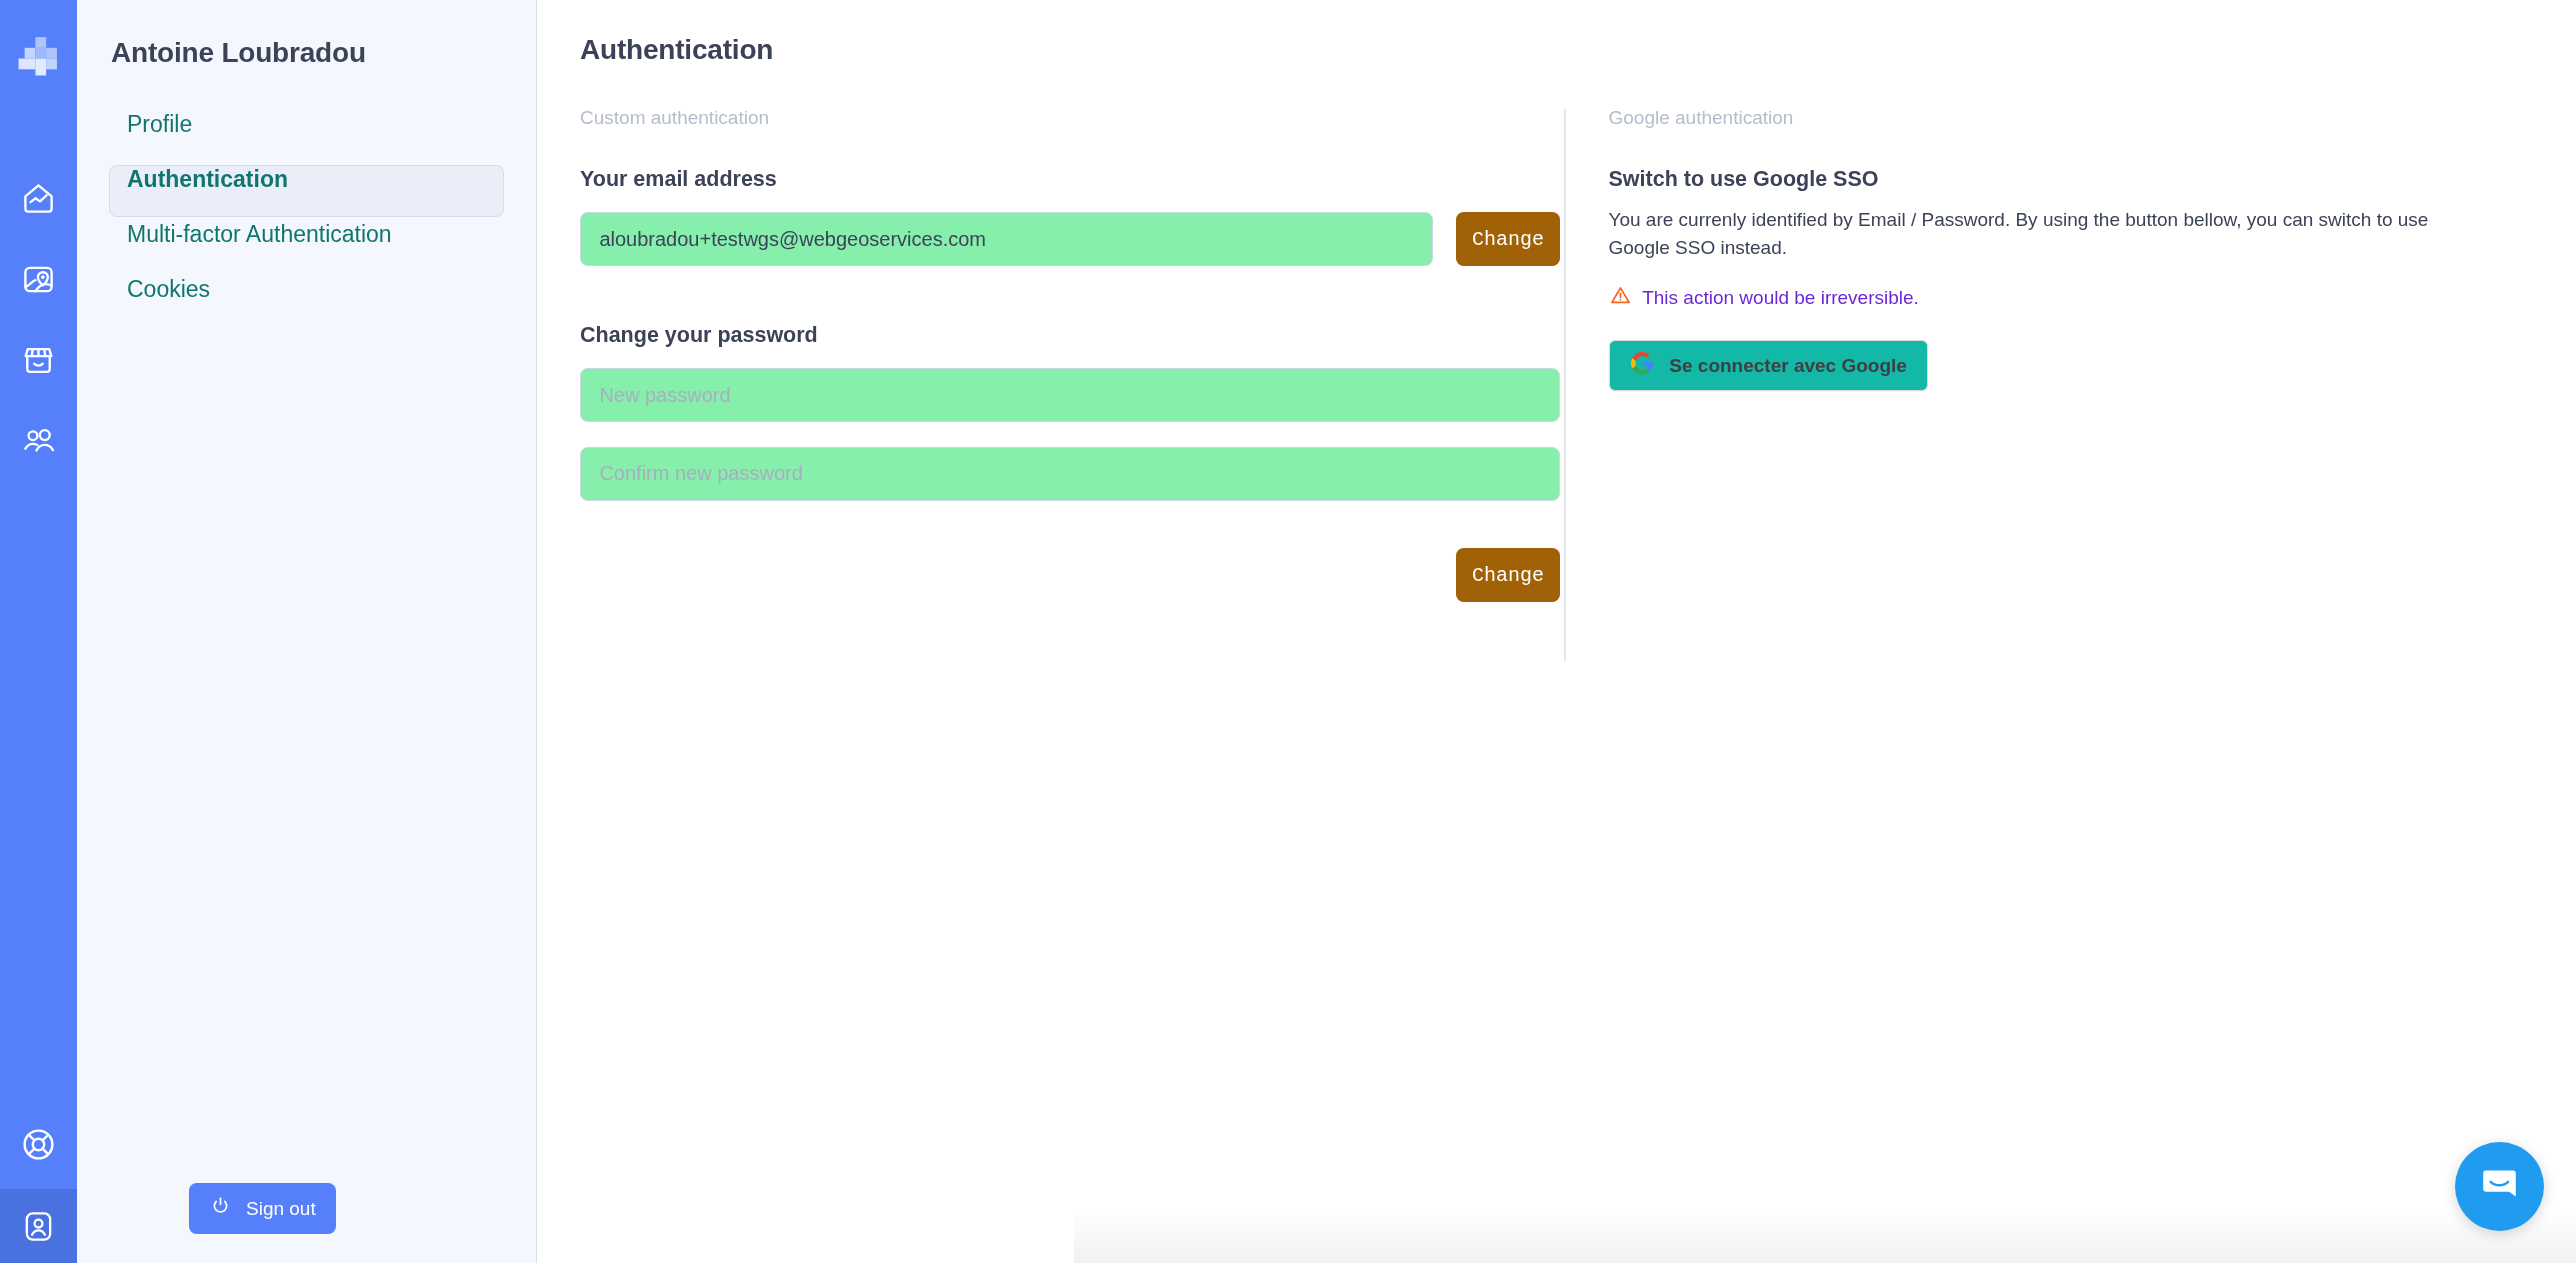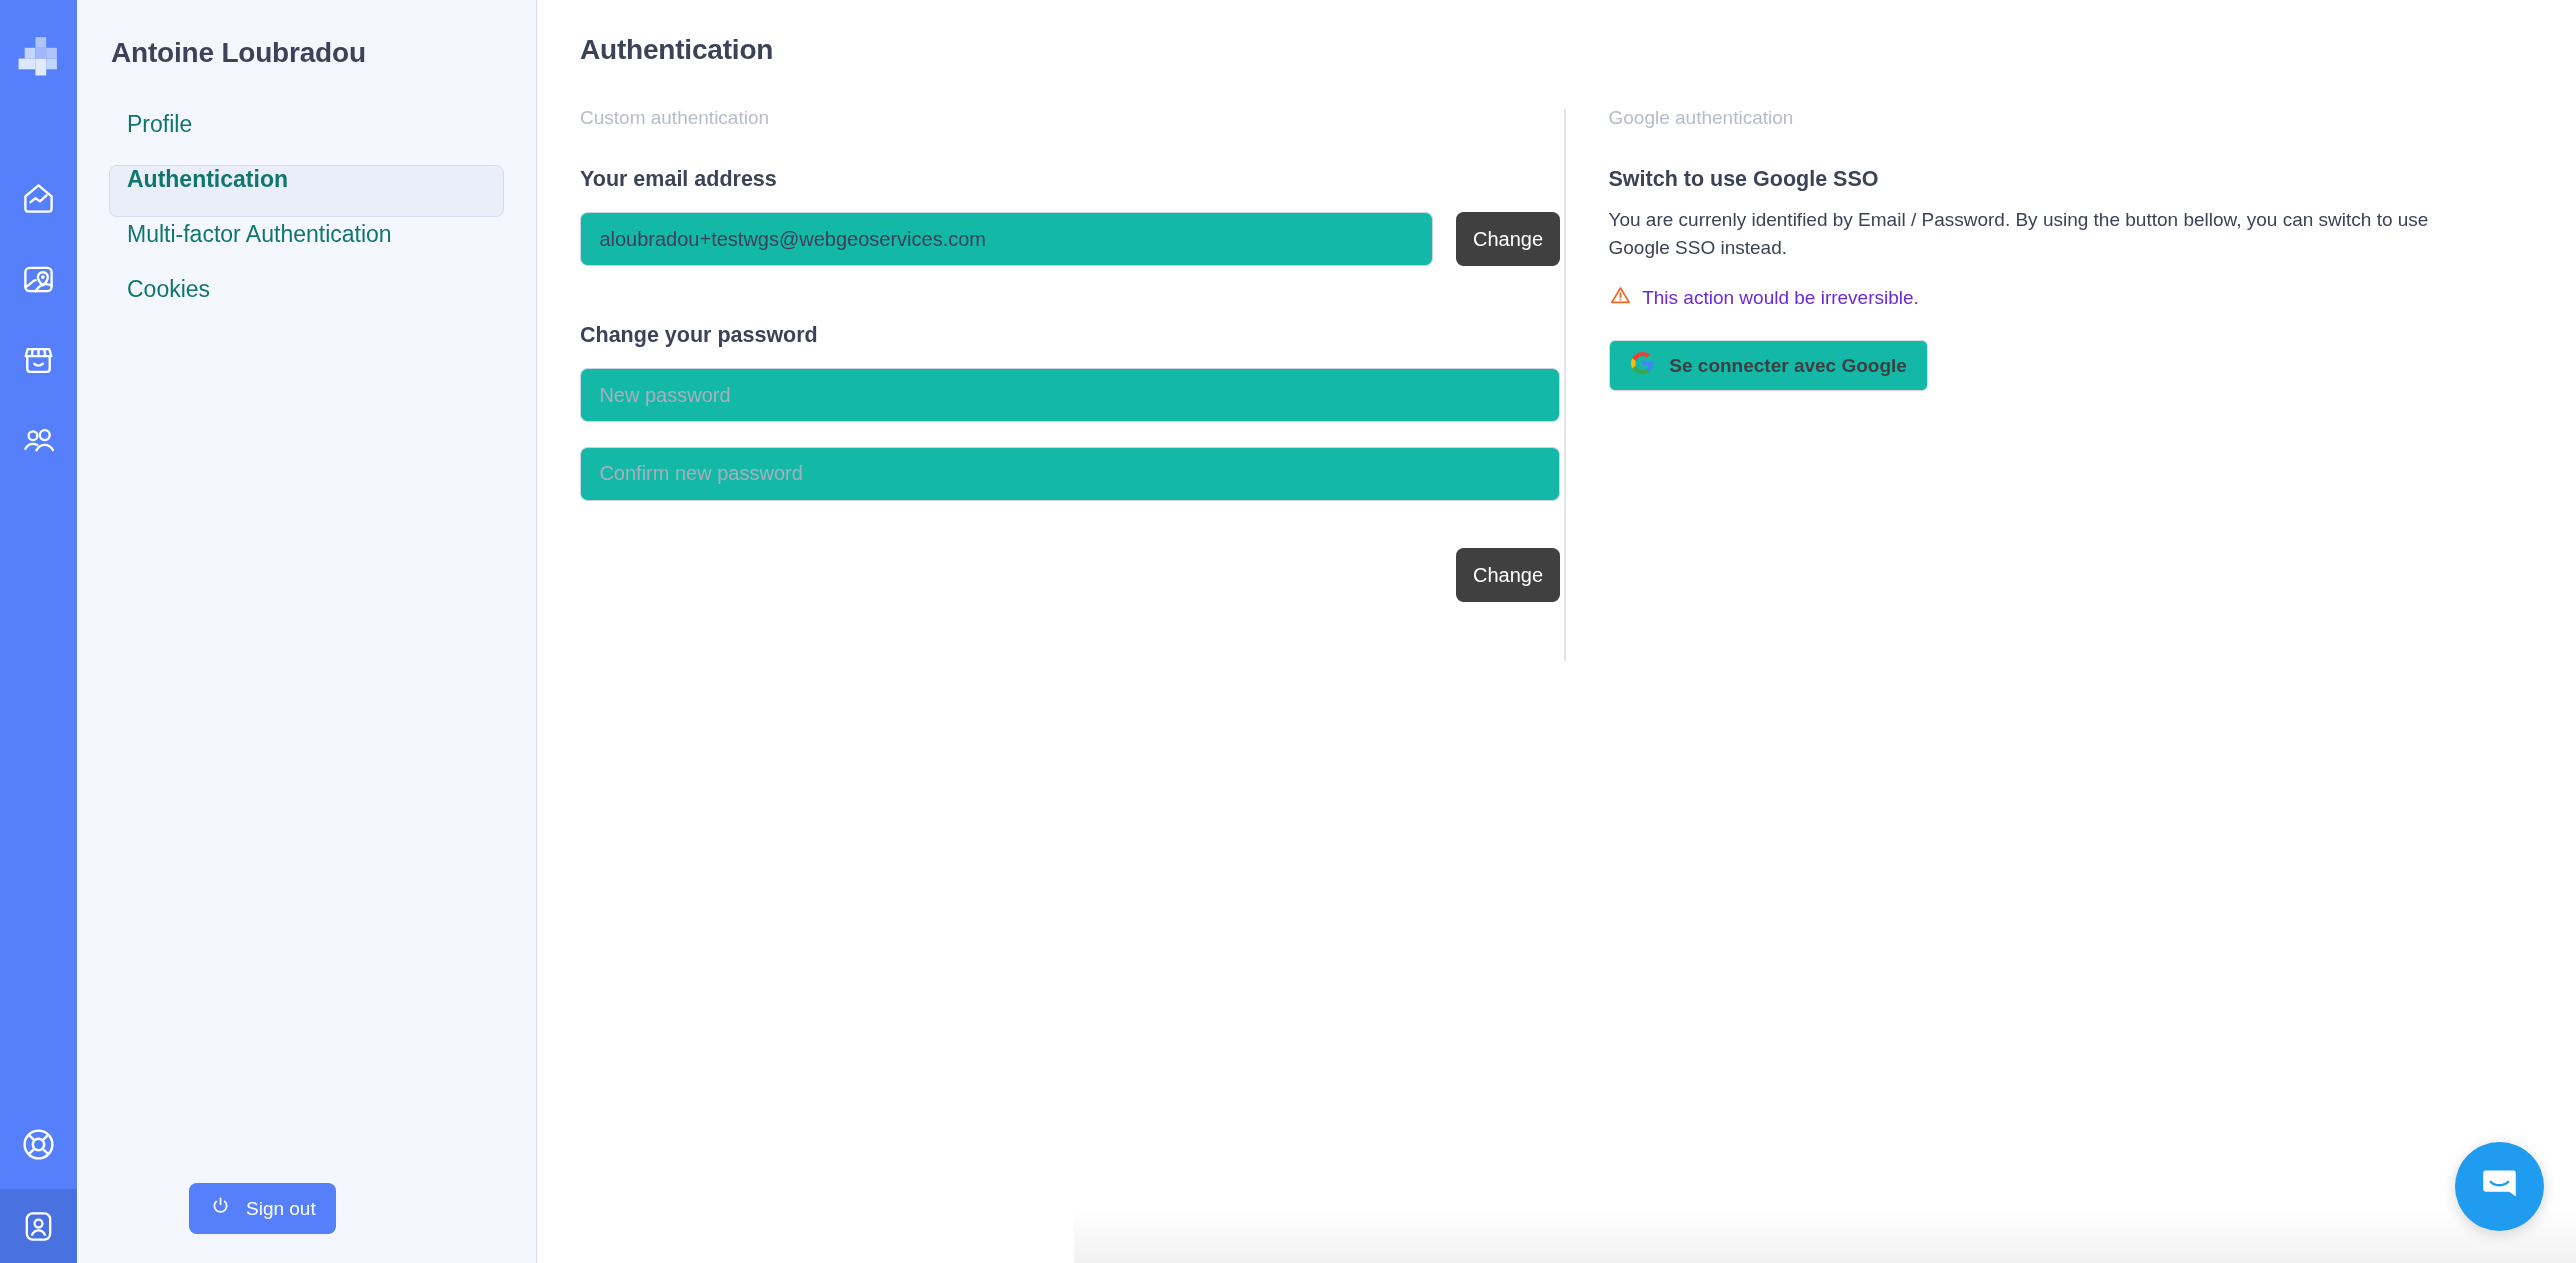--- a/index.html
+++ b/index.html
@@ -103,32 +103,32 @@
     margin-bottom: 38px;
   }
   .field-label {
     font-size: 21.5px; font-weight: 700; color: #3C4257;
     margin-bottom: 20px;
   }
   .email-row { display: flex; align-items: center; gap: 23px; }
   .text-input {
     width: 853px; height: 54px;
     border: 1.5px solid #CCD5E6; border-radius: 7.7px;
-    background: #14b8a6;
+    background: #86efac;
     font-size: 20px; color: #3C4257;
     padding: 0 18.4px;
     font-family: "Liberation Sans", sans-serif;
     outline: none;
   }
   .text-input::placeholder { color: #A8AFBE; }
   .btn-change {
     width: 104px; height: 54px;
-    background: #404040; color: #ffffff;
+    background: #a16207; color: #ffffff;
     border: none; border-radius: 7.7px;
-    font-size: 20px; font-family: Liberation Sans, sans-serif;
+    font-size: 20px; font-family: Liberation Mono, monospace;
     cursor: pointer;
   }
   .pw-block { margin-top: 57px; }
   .pw-input { width: 980px; margin-bottom: 24.5px; }
   .pw-actions { width: 980px; display: flex; justify-content: flex-end; margin-top: 23px; }
 
   
   .sso-title {
     font-size: 21.5px; font-weight: 700; color: #3C4257;
     margin-bottom: 14px;

